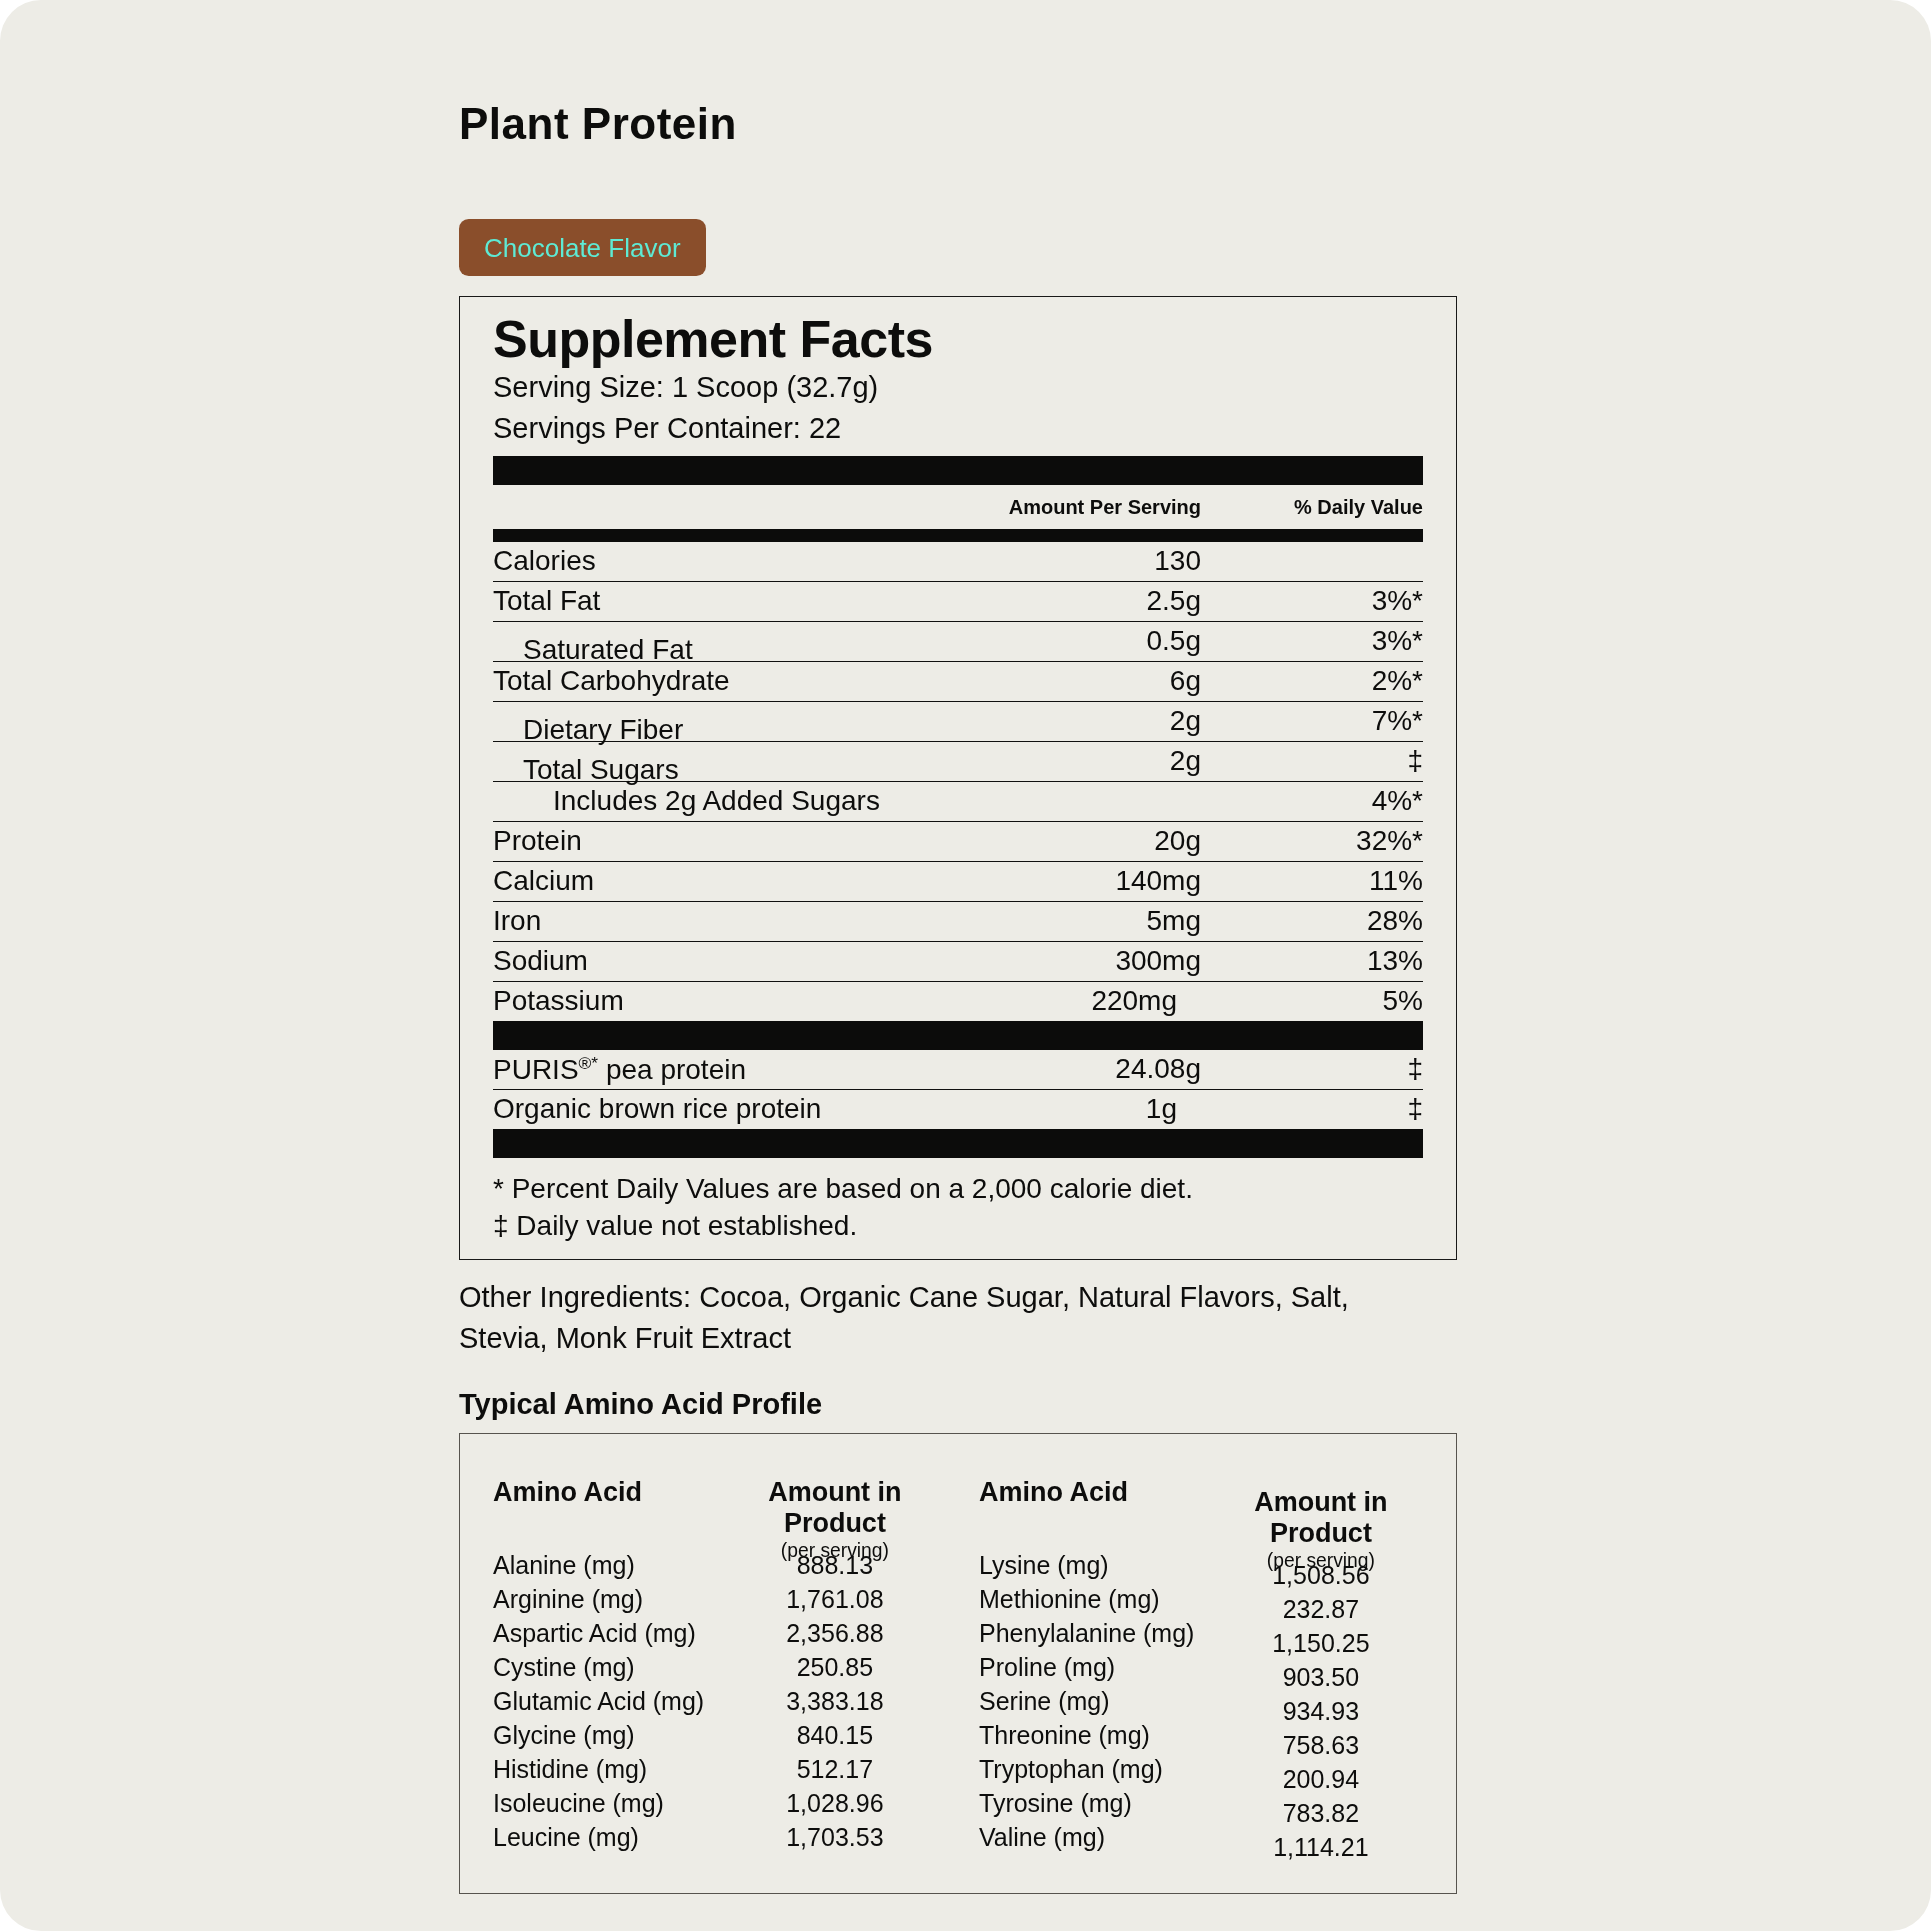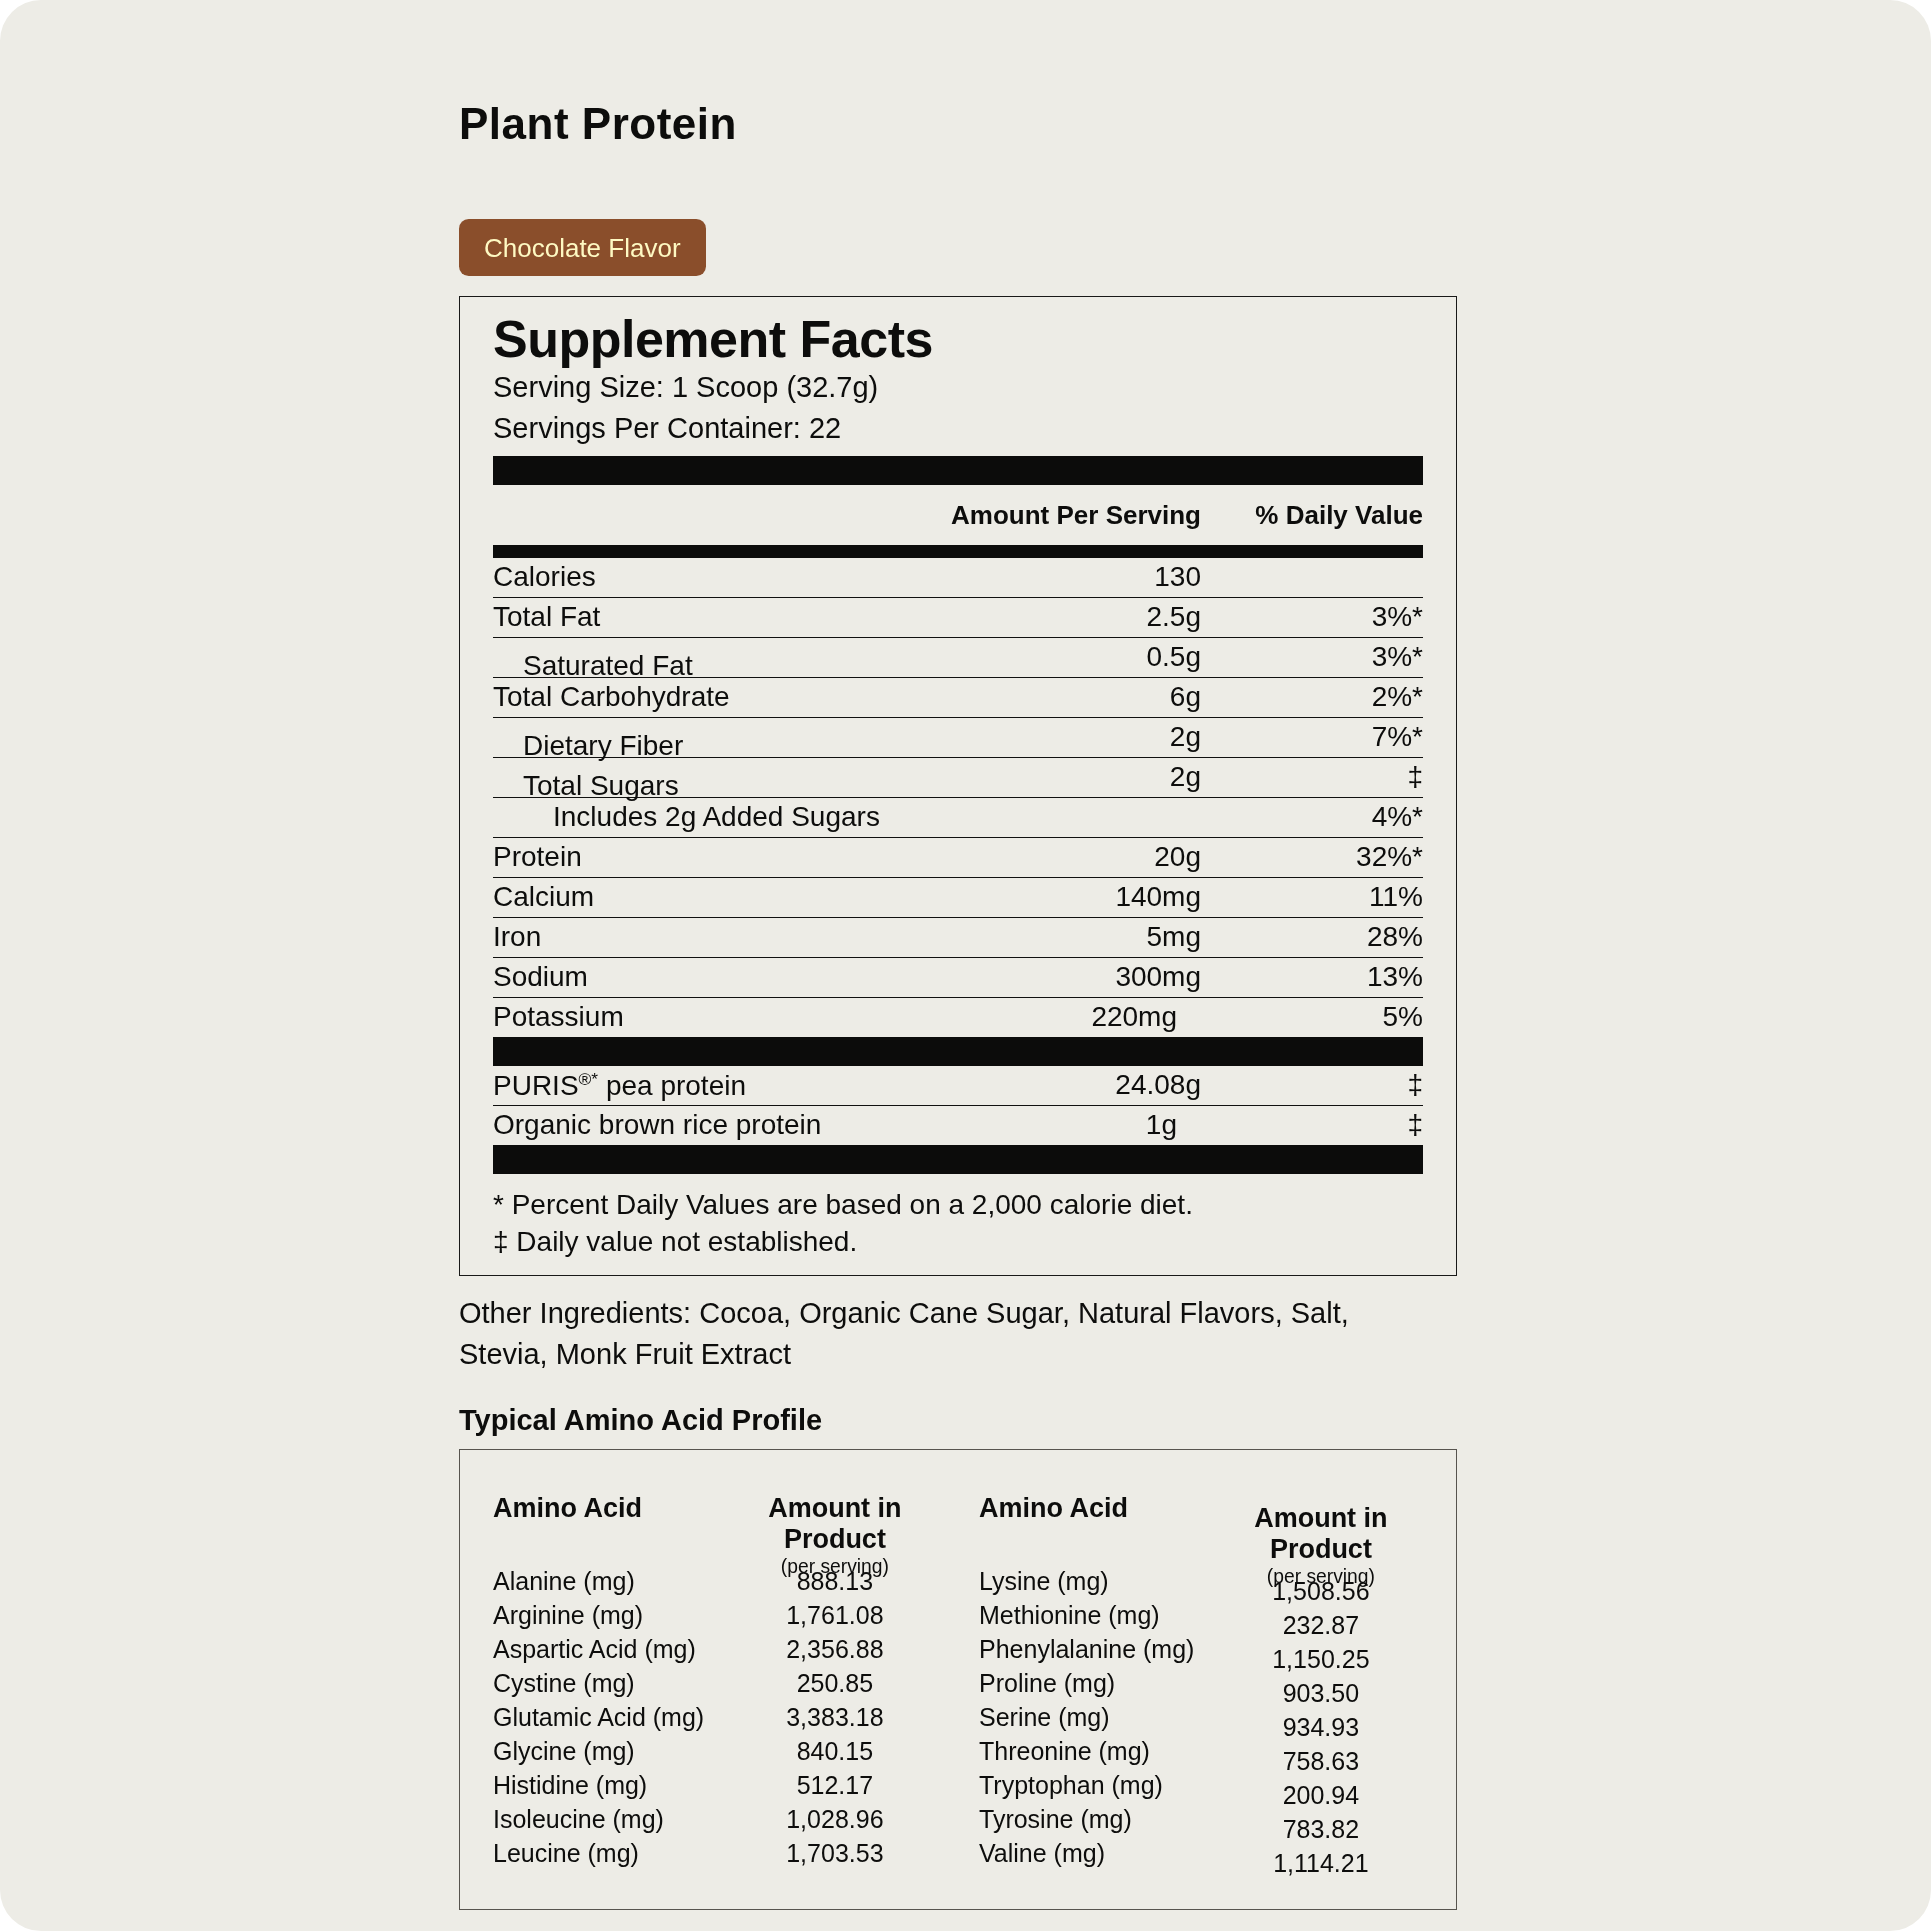--- a/index.html
+++ b/index.html
@@ -18,21 +18,21 @@
     margin:83px 0 0 0;
     font-size:44px;
     font-weight:bold;
     letter-spacing:0.5px;
   }
 
   .flavor-badge{
     display:inline-block;
     margin-top:70px;
     background:#8a4e2b;
-    color:#fef9c3;
+    color:#5eead4;
     font-size:26px;
     line-height:30px;
     padding:13.5px 25px;
     border-radius:9.7px;
   }
 
   
   .sf-box{
     margin-top:20px;
     border:1.9px solid #191918;
@@ -45,22 +45,22 @@
     font-weight:bold;
     letter-spacing:-0.5px;
     line-height:1.08;
   }
   .sf-serving{font-size:29px;line-height:41px;}
   .bar{background:#0c0c0b;height:29px;}
   .bar.first{margin-top:7.7px;}
   .bar.thin{height:12.6px;}
   .sf-headrow{
     display:flex;align-items:center;
-    height:60px;
-    font-size:26px;font-weight:bold;
+    height:44px;
+    font-size:20px;font-weight:bold;
   }
   .sf-row{
     display:flex;align-items:center;
     height:39px;
     border-bottom:1.9px solid #111110;
     font-size:28px;
   }
   .sf-row.noline{border-bottom:none;gap:24px;}
   .sf-label{flex:1;white-space:nowrap;}
   .sf-row.ind1 .sf-label{padding-left:30px;margin-top:17px;}

